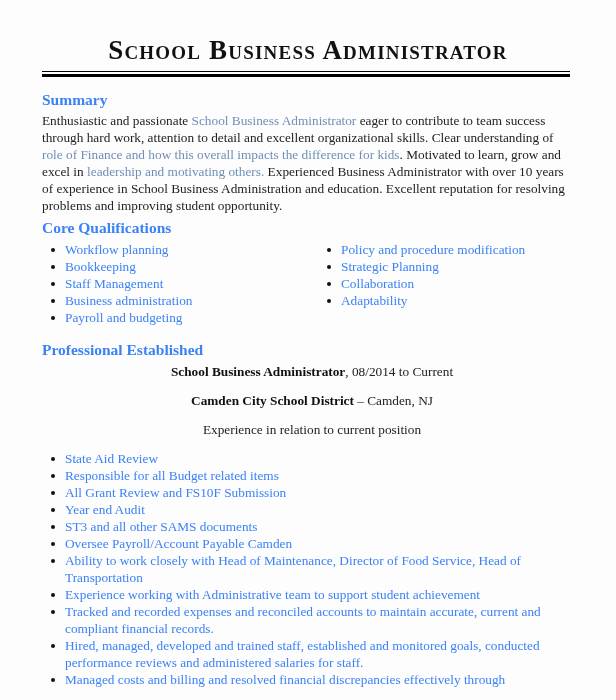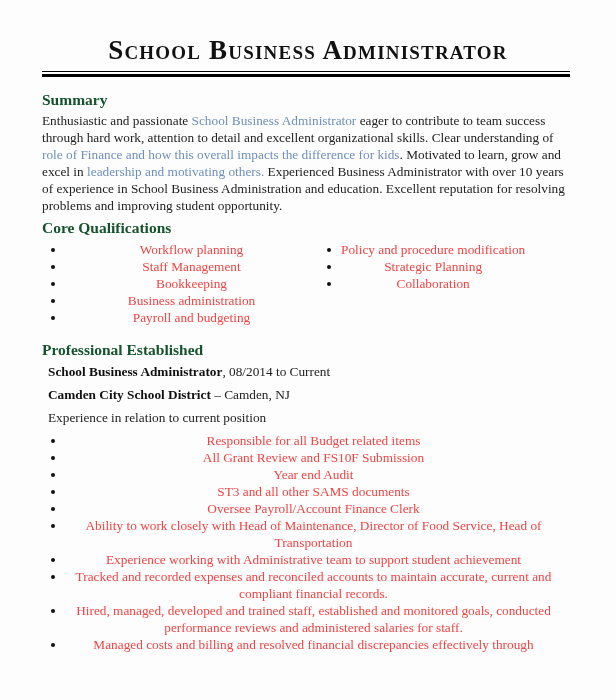--- a/index.html
+++ b/index.html
@@ -59,21 +59,21 @@
       width: 540px;
       font-family: "Liberation Serif", "DejaVu Serif", serif;
       font-size: 13.3px;
       line-height: 17px;
     }
     .section-heading {
       font-family: "Liberation Serif", "DejaVu Serif", serif;
       font-weight: bold;
       font-size: 15.5px;
       line-height: 20px;
-      color: #14532d;
+      color: #3b82f6;
       margin: 0;
     }
     .summary-text {
       margin: 2px 0 0 0;
       width: 530px;
       color: #222;
     }
     .link {
       color: #6f8fb8;
     }
@@ -84,37 +84,37 @@
     }
     .qual-col {
       list-style: none;
       margin: 0;
       padding: 0;
     }
     .qual-col.left { width: 276px; }
     .qual-col li, .exp-list li {
       position: relative;
       padding-left: 23px;
-      color: #ef4444;
-      text-align: center;
+      color: #3b82f6;
     }
     .qual-col li::before, .exp-list li::before {
       content: "";
       position: absolute;
       left: 9px;
       top: 7px;
       width: 4px;
       height: 4px;
       border-radius: 50%;
       background: #111;
     }
     .sec-exp { margin-top: 14px; }
     .exp-line {
-      margin: 6px;
+      margin: 12px;
       color: #222;
+      text-align: center;
     }
     .exp-line.first { margin-top: 3px; }
     .bold { font-weight: bold; color: #111; }
     .exp-list {
       list-style: none;
       margin: 0;
       padding: 0;
       width: 520px;
     }
   </style>
@@ -132,45 +132,47 @@
     <section>
       <h2 class="section-heading">Summary</h2>
       <p class="summary-text"><span>Enthusiastic and passionate </span><span class="link">School Business Administrator</span><span> eager to contribute to team success through hard work, attention to detail and excellent organizational skills. Clear understanding of </span><span class="link">role of Finance and how this overall impacts the difference for kids</span><span>. Motivated to learn, grow and excel in </span><span class="link">leadership and motivating others.</span><span> Experienced Business Administrator with over 10 years of experience in School Business Administration and education. Excellent reputation for resolving problems and improving student opportunity.</span></p>
     </section>
 
     <section class="sec-qual">
       <h2 class="section-heading">Core Qualifications</h2>
       <div class="qual-cols">
         <ul class="qual-col left">
           <li>Workflow planning</li>
+          <li>Bookkeeping</li>
           <li>Staff Management</li>
-          <li>Bookkeeping</li>
           <li>Business administration</li>
           <li>Payroll and budgeting</li>
         </ul>
         <ul class="qual-col right">
           <li>Policy and procedure modification</li>
           <li>Strategic Planning</li>
           <li>Collaboration</li>
+          <li>Adaptability</li>
         </ul>
       </div>
     </section>
 
     <section class="sec-exp">
       <h2 class="section-heading">Professional Established</h2>
       <div>
         <p class="exp-line first"><span class="bold">School Business Administrator</span><span>, 08/2014 to Current</span></p>
         <p class="exp-line"><span class="bold">Camden City School District</span><span> – Camden, NJ</span></p>
         <p class="exp-line">Experience in relation to current position</p>
         <ul class="exp-list">
+          <li>State Aid Review</li>
           <li>Responsible for all Budget related items</li>
           <li>All Grant Review and FS10F Submission</li>
           <li>Year end Audit</li>
           <li>ST3 and all other SAMS documents</li>
-          <li>Oversee Payroll/Account Finance Clerk</li>
+          <li>Oversee Payroll/Account Payable Camden</li>
           <li>Ability to work closely with Head of Maintenance, Director of Food Service, Head of Transportation</li>
           <li>Experience working with Administrative team to support student achievement</li>
           <li>Tracked and recorded expenses and reconciled accounts to maintain accurate, current and compliant financial records.</li>
           <li>Hired, managed, developed and trained staff, established and monitored goals, conducted performance reviews and administered salaries for staff.</li>
           <li>Managed costs and billing and resolved financial discrepancies effectively through</li>
         </ul>
       </div>
     </section>
 
   </div>

